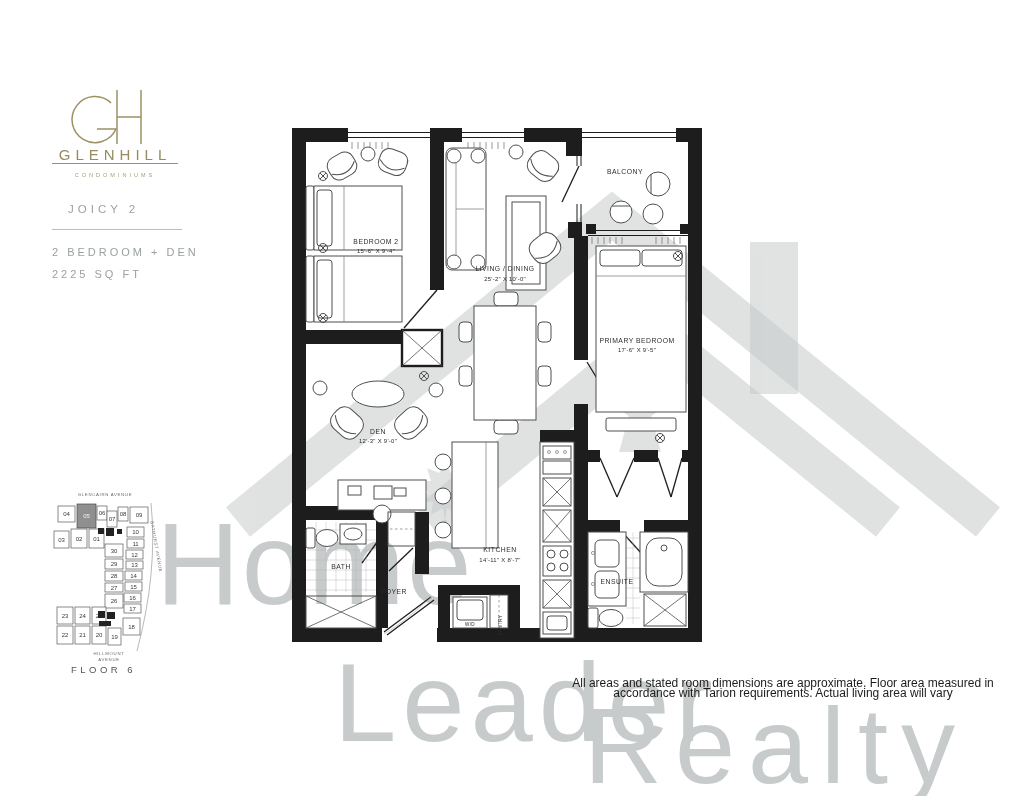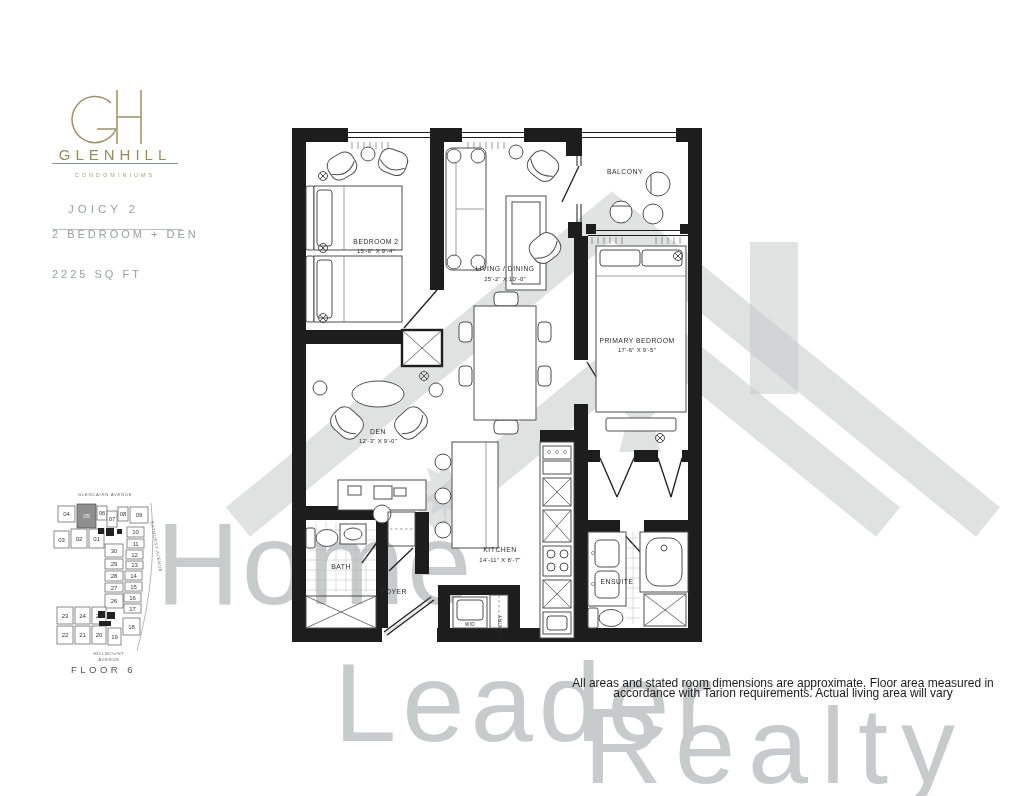--- a/index.html
+++ b/index.html
@@ -15,21 +15,21 @@
   
   .sidebar{position:absolute;left:0;top:0;width:230px;height:796px;z-index:3;}
   .logo-svg{position:absolute;left:68px;top:88px;}
   .brandname{position:absolute;left:52px;top:146px;width:126px;text-align:center;
              font-size:15px;letter-spacing:5px;color:#968c60;border-bottom:1px solid #8e9494;
              font-weight:400;}
   .brandsub{position:absolute;left:52px;top:172px;width:126px;text-align:center;
             font-size:5.5px;letter-spacing:3px;color:#a69d74;}
   .planname{position:absolute;left:52px;top:203px;font-size:11.5px;letter-spacing:4px;color:#9aa0a2;margin-left:16px;}
   .divider{position:absolute;left:52px;top:229px;width:130px;border-top:1px solid #b9bdbd;}
-  .plantype{position:absolute;left:52px;top:228px;font-size:11px;letter-spacing:3px;color:#9aa0a2;}
+  .plantype{position:absolute;left:52px;top:246px;font-size:11px;letter-spacing:3px;color:#9aa0a2;}
   .planarea{position:absolute;left:52px;top:268px;font-size:11px;letter-spacing:3px;color:#9aa0a2;}
   .floorlabel{position:absolute;left:71px;top:664px;font-size:9.5px;letter-spacing:3.5px;color:#555;}
   
   .wall{fill:#1d1d1d;stroke:none;}
   .win{stroke:#1d1d1d;stroke-width:1;}
   .door{stroke:#1d1d1d;stroke-width:1.3;fill:none;}
   .arc{stroke:#9a9a9a;stroke-width:.5;fill:none;}
   .f{stroke:#4f4f4f;stroke-width:1;fill:#fff;}
   .fn{stroke:#4f4f4f;stroke-width:1;fill:none;}
   .fl{stroke:#777;stroke-width:.7;fill:none;}

